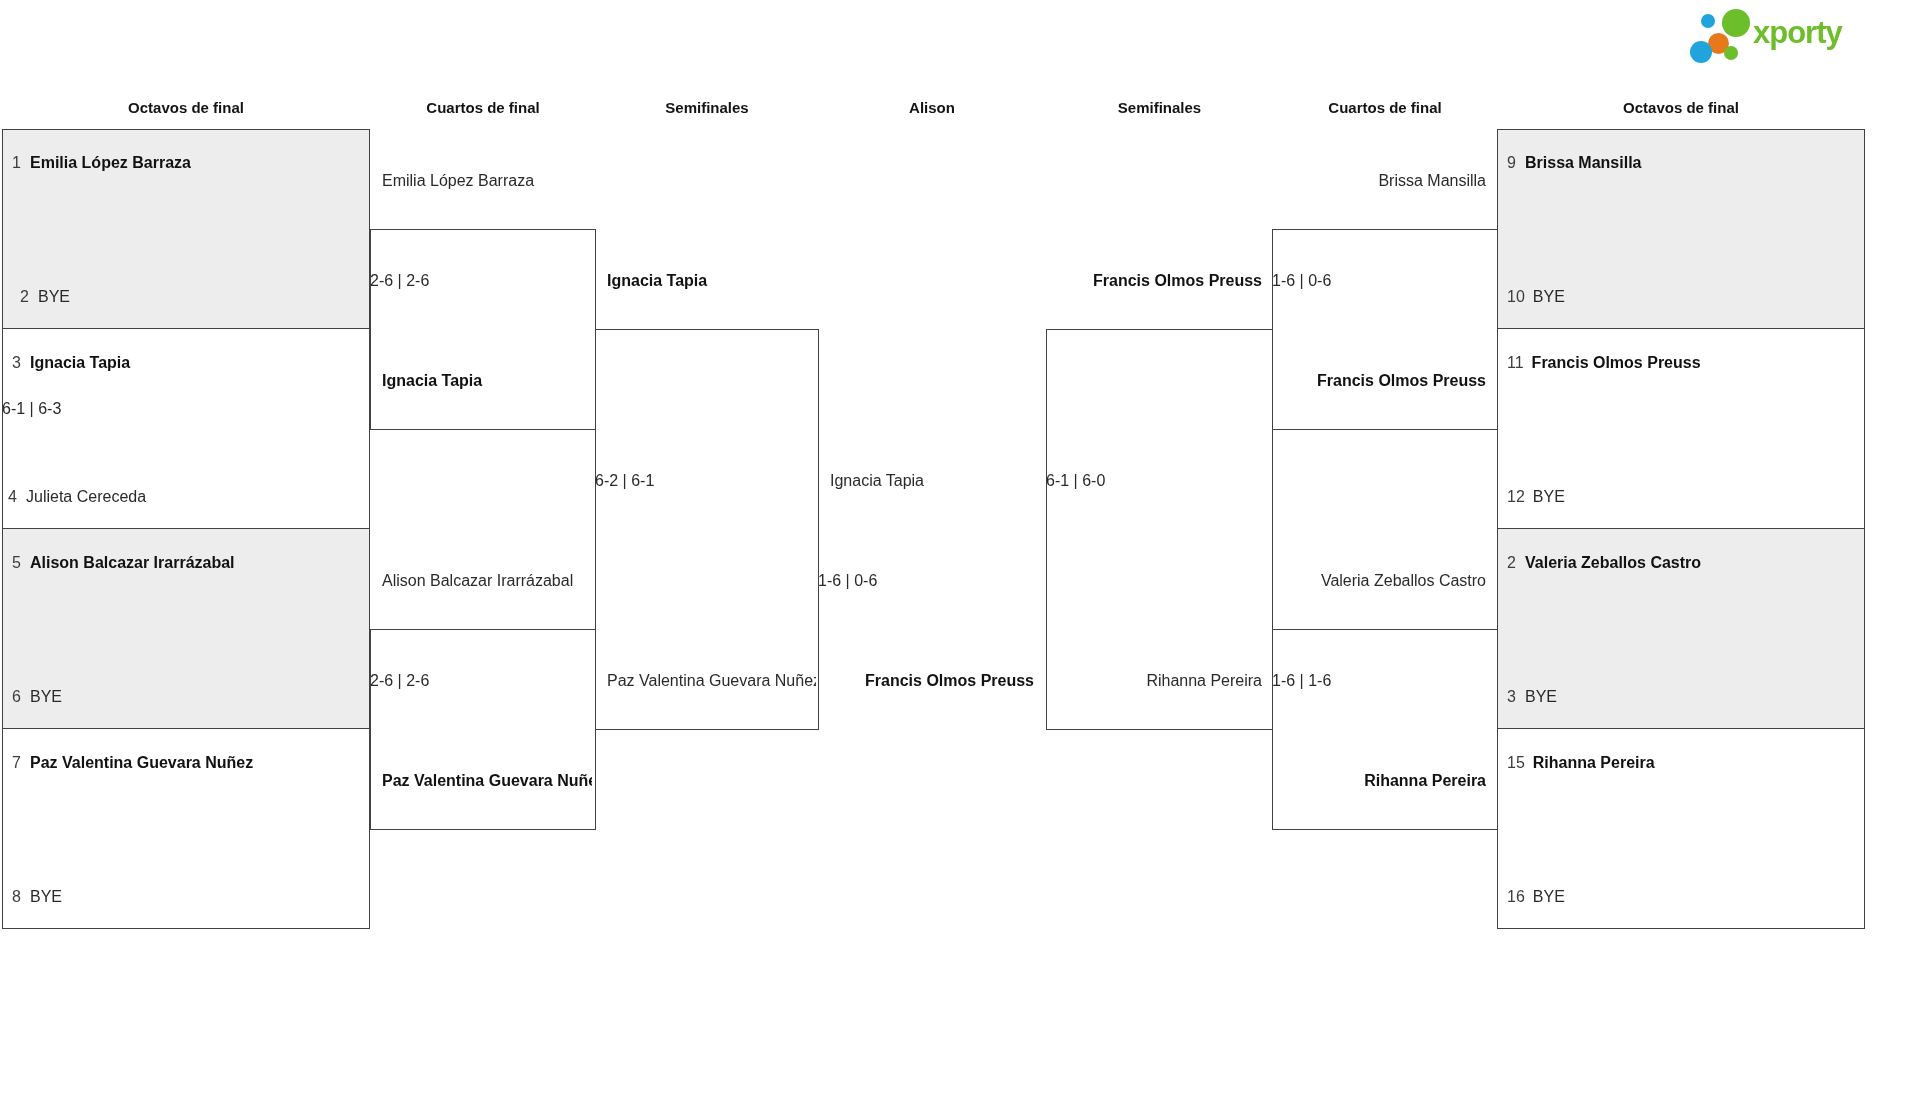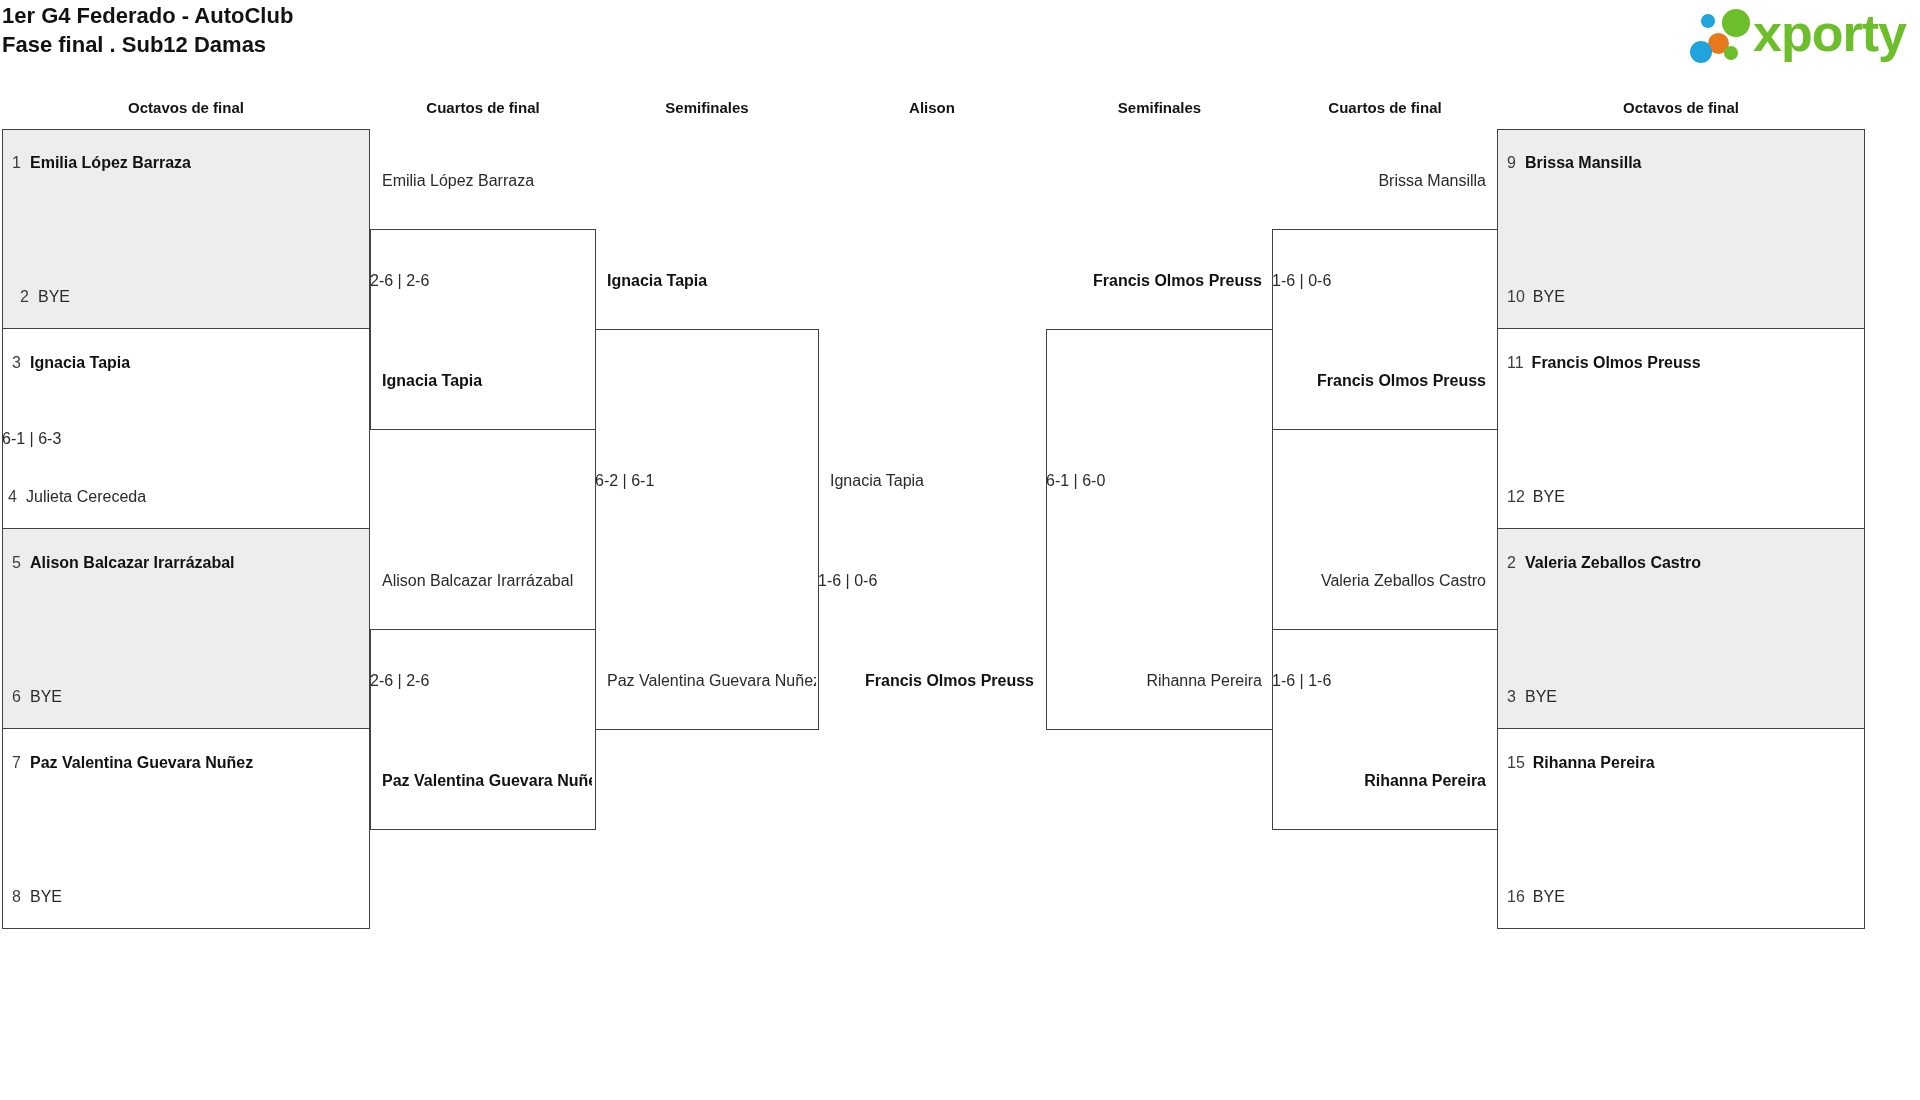--- a/index.html
+++ b/index.html
@@ -13,32 +13,28 @@
   .box.nt{border-top:none;}
   .lbl{position:absolute;height:22px;line-height:22px;font-size:16px;color:#2a2a2a;
        white-space:nowrap;overflow:hidden;}
   .b{font-weight:700;color:#121212;}
   .ctr{}
   .ra{text-align:right;}
   .entry{position:absolute;height:22px;line-height:22px;font-size:16px;color:#2a2a2a;white-space:nowrap;}
   .seed{display:inline-block;margin-right:8px;color:#3d3d3d;font-weight:400;min-width:10px;}
   .logo{position:absolute;left:1685px;top:5px;width:228px;height:62px;}
   .dot{position:absolute;border-radius:50%;}
-  .brand{position:absolute;left:68px;top:4px;font-size:52px;line-height:48px;font-weight:800;
+  .brand{position:absolute;left:68px;top:4px;font-size:31px;line-height:48px;font-weight:800;
          letter-spacing:-1px;color:#6cbe2b;}
 </style>
 </head>
 <body>
 
 <div id="stage">
 
-  <div class="title">
-    <div>1er G4 Federado - AutoClub</div>
-    <div>Fase final . Sub12 Damas</div>
-  </div>
 
   <div class="logo">
     <span class="dot" style="left:16px;top:9px;width:14px;height:14px;background:#21a3dc"></span>
     <span class="dot" style="left:37px;top:4px;width:28px;height:28px;background:#6cbe2b"></span>
     <span class="dot" style="left:23px;top:28px;width:21px;height:21px;background:#e8791b"></span>
     <span class="dot" style="left:5px;top:36px;width:22px;height:22px;background:#21a3dc"></span>
     <span class="dot" style="left:39px;top:41px;width:14px;height:14px;background:#6cbe2b"></span>
     <span class="brand">xporty</span>
   </div>
 
@@ -63,21 +59,21 @@
   <div class="box" style="left:370px;top:229px;width:226px;height:201px"></div>
   <div class="box" style="left:370px;top:629px;width:226px;height:201px"></div>
   <div class="box" style="left:595px;top:329px;width:224px;height:401px"></div>
   <div class="box" style="left:1046px;top:329px;width:227px;height:401px"></div>
   <div class="box" style="left:1272px;top:229px;width:226px;height:201px"></div>
   <div class="box" style="left:1272px;top:629px;width:226px;height:201px"></div>
 
   <div class="entry" style="left:12px;top:152px"><span class="seed">1</span><span class="b">Emilia López Barraza</span></div>
   <div class="entry" style="left:20px;top:286px"><span class="seed">2</span><span>BYE</span></div>
   <div class="entry" style="left:12px;top:352px"><span class="seed">3</span><span class="b">Ignacia Tapia</span></div>
-  <div class="lbl ctr" style="left:2px;top:428px;width:328px">6-1 | 6-3</div>
+  <div class="lbl ctr" style="left:2px;top:398px;width:328px">6-1 | 6-3</div>
   <div class="entry" style="left:8px;top:486px"><span class="seed">4</span><span>Julieta Cereceda</span></div>
   <div class="entry" style="left:12px;top:552px"><span class="seed">5</span><span class="b">Alison Balcazar Irarrázabal</span></div>
   <div class="entry" style="left:12px;top:686px"><span class="seed">6</span><span>BYE</span></div>
   <div class="entry" style="left:12px;top:752px"><span class="seed">7</span><span class="b">Paz Valentina Guevara Nuñez</span></div>
   <div class="entry" style="left:12px;top:886px"><span class="seed">8</span><span>BYE</span></div>
 
   <div class="entry" style="left:1507px;top:152px"><span class="seed">9</span><span class="b">Brissa Mansilla</span></div>
   <div class="entry" style="left:1507px;top:286px"><span class="seed">10</span><span>BYE</span></div>
   <div class="entry" style="left:1507px;top:352px"><span class="seed">11</span><span class="b">Francis Olmos Preuss</span></div>
   <div class="entry" style="left:1507px;top:486px"><span class="seed">12</span><span>BYE</span></div>

